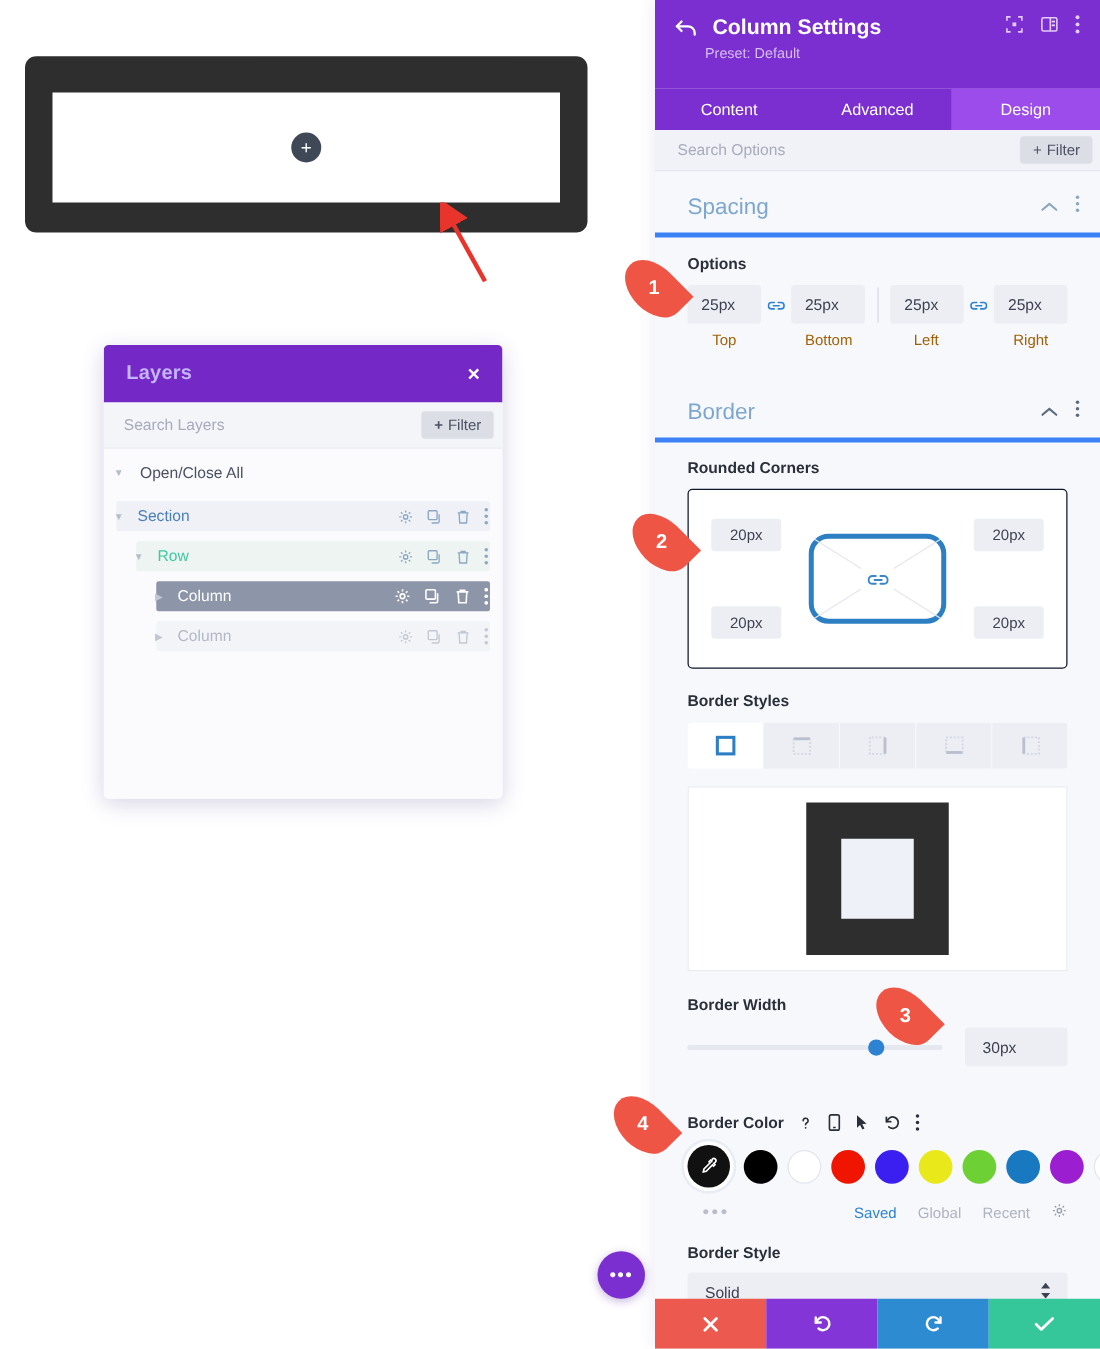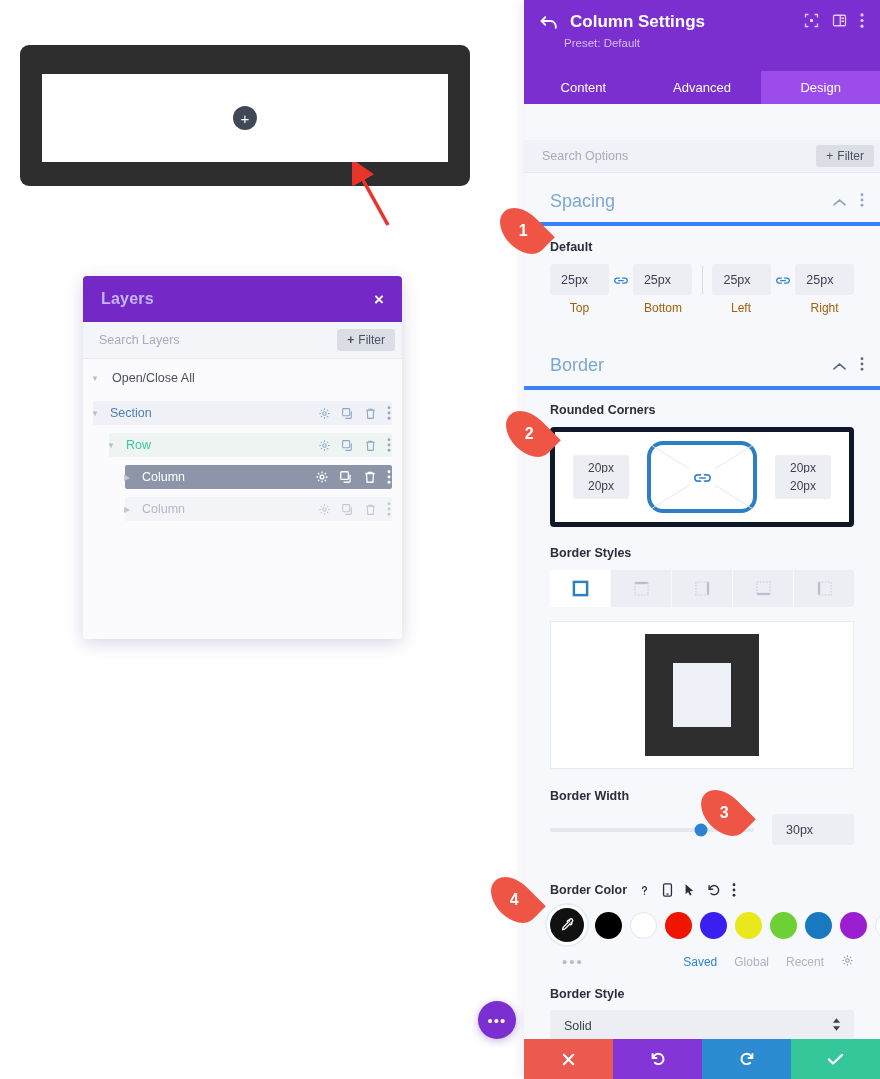--- a/index.html
+++ b/index.html
@@ -100,21 +100,20 @@
 
   .tabs { display:flex; background:#7b2fd0; height:33px; }
   .tab { flex:1; display:flex; align-items:center; justify-content:center;
          color:#fff; font-size:13px; }
   .tab.active { background:#9b4ceb; }
 
   .opt-search {
     height:33px; background:#f1f2f7; display:flex; align-items:center;
     justify-content:space-between; padding-left:18px; padding-right:6px;
     border-bottom:1px solid #e7e9f1;
-    margin-top:36px;
   }
   .opt-search .ph { color:#a7abbb; font-size:12.5px; }
   .filter-btn2 {
     background:#dcdee6; color:#4b5162; font-size:12px;
     padding:4px 10px; border-radius:3px; display:flex; align-items:center; gap:4px;
   }
 
   .group-head {
     display:flex; align-items:center; justify-content:space-between;
     padding: 18px 16px 10px 26px;
@@ -131,22 +130,22 @@
     background:#eceef4; border-radius:3px; height:31px; width:64px;
     display:flex; align-items:center; padding-left:11px;
     font-size:12.5px; color:#3d4250;
   }
   .link-ico { width:27px; display:flex; align-items:center; justify-content:center; }
   .pad-sep { width:1px; height:28px; background:#d7dae3; margin:0 10px; }
   .pad-labels { display:flex; margin-top:6px; font-size:12px; color:#a16207; }
   .pad-labels span { text-align:center; }
 
   .rc-box {
-    margin-top:10px; border:5px solid #0f172a; border-radius:4px;
-    background:#fff; height:100px; position:relative;
+    margin-top:10px; border:1px solid #0f172a; border-radius:4px;
+    background:#fff; height:144px; position:relative;
   }
   .rc-val {
     position:absolute; background:#eceef4; border-radius:3px;
     width:56px; height:26px; display:flex; align-items:center; justify-content:center;
     font-size:12px; color:#3d4250;
   }
   .rc-shape {
     position:absolute; left:50%; top:50%; transform:translate(-50%,-50%);
     width:110px; height:72px; border:4px solid #2d7fc4; border-radius:16px;
     background:#fff;
@@ -455,21 +454,21 @@
           <svg width="4" height="14" viewBox="0 0 4 16">
               <circle cx="2" cy="2" r="1.6" fill="#8ca6c0"></circle>
               <circle cx="2" cy="8" r="1.6" fill="#8ca6c0"></circle>
               <circle cx="2" cy="14" r="1.6" fill="#8ca6c0"></circle>
             </svg>
         </span>
       </div>
     </div>
 
     <div class="content-pad" style="padding-top:14px;">
-      <div class="field-label">Default</div>
+      <div class="field-label">Options</div>
       <div class="pad-row">
         <div class="pad-input">25px</div>
         <div class="link-ico">
           <svg width="14" height="12" viewBox="0 0 18 14" fill="none" stroke="#2d82d2" stroke-width="1.6" stroke-linecap="round">
               <path d="M7 4.5H4.2A3.2 3.2 0 0 0 4.2 11H7"></path>
               <path d="M11 11h2.8A3.2 3.2 0 0 0 13.8 4.5H11"></path>
               <path d="M6 7.7h6"></path>
             </svg>
         </div>
         <div class="pad-input">25px</div>

